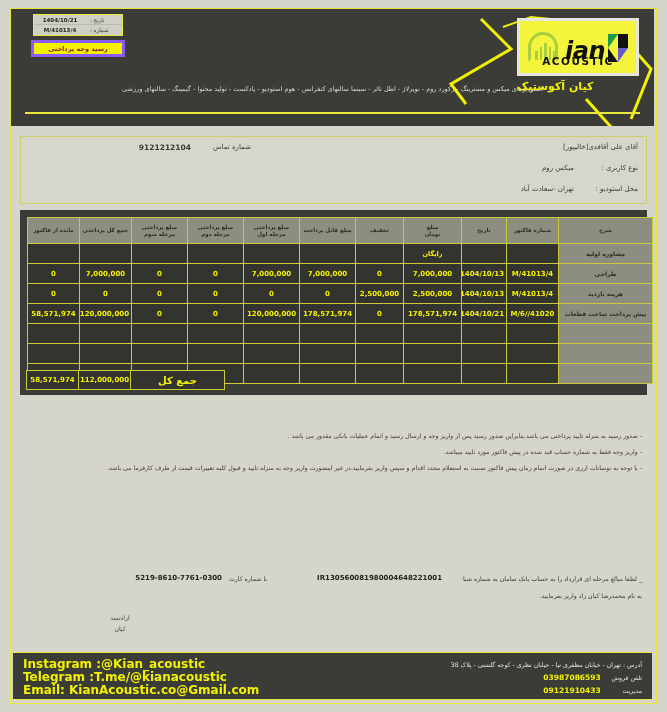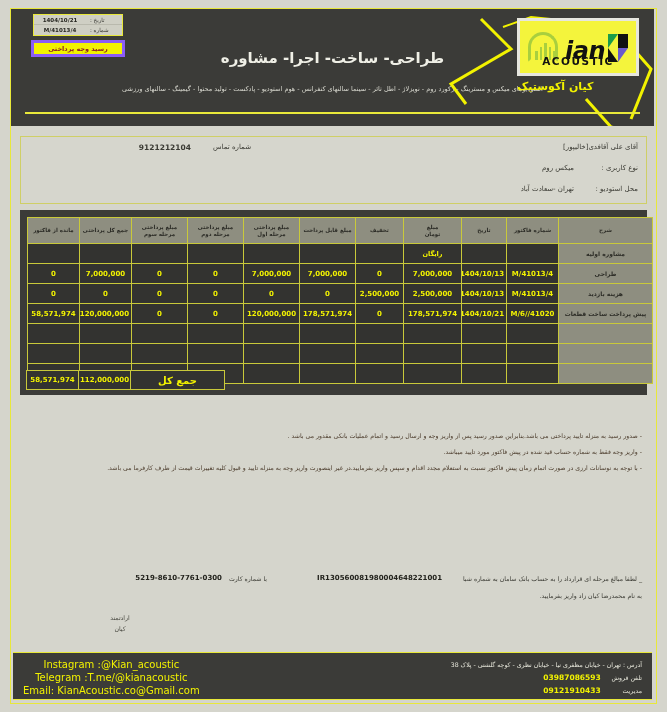--- a/index.html
+++ b/index.html
@@ -289,43 +289,42 @@
   }
   .f-right .fline { white-space: nowrap; }
   .f-right .fnum {
     color: #f2f200; font-weight: bold; font-size: 7.5px;
     font-family: "DejaVu Sans", sans-serif;
     display: inline-block; min-width: 68px; text-align: center;
   }
   .f-right .flab { display: inline-block; min-width: 34px; }
   .f-left {
     position: absolute; left: 10px; top: 5px;
-    direction: ltr; text-align: center;
-    color: #f2f200; font-size: 10px; line-height: 13px;
-    font-weight: normal;
+    direction: ltr; text-align: left;
+    color: #f2f200; font-size: 12px; line-height: 13px;
+    font-weight: bold;
     font-family: "DejaVu Sans", sans-serif;
   }
 </style>
 </head>
 <body>
 
 <div class="page">
 
   <div class="outer-frame"></div>
 
   <div class="header-band">
 
     <svg class="logo-ray" viewBox="0 0 667 130">
       <polyline points="470,10 500,40 440,75 455,95" fill="none" stroke="#f2f200" stroke-width="3"></polyline>
       <polyline points="605,20 640,60 620,110" fill="none" stroke="#f2f200" stroke-width="3"></polyline>
       <polyline points="575,90 600,118 640,126" fill="none" stroke="#f2f200" stroke-width="3"></polyline>
       <polyline points="492,18 520,8 560,12" fill="none" stroke="#f2f200" stroke-width="2"></polyline>
     </svg>
 
-    <div class="hdr-title">طراحی- ساخت- اجرا- مشاوره</div>
     <div class="hdr-sub">استودیوهای میکس و مسترینگ - رکورد روم - نویزلاژ - اطل تائر - سینما سالنهای کنفرانس - هوم استودیو - پادکست - تولید محتوا - گیمینگ - سالنهای ورزشی</div>
     <div class="hdr-underline"></div>
   </div>
 
   <div class="receipt-box">
     <div class="rrow">
       <span class="rlab">تاریخ :</span>
       <span class="rval">1404/10/21</span>
     </div>
     <div class="rrow">

